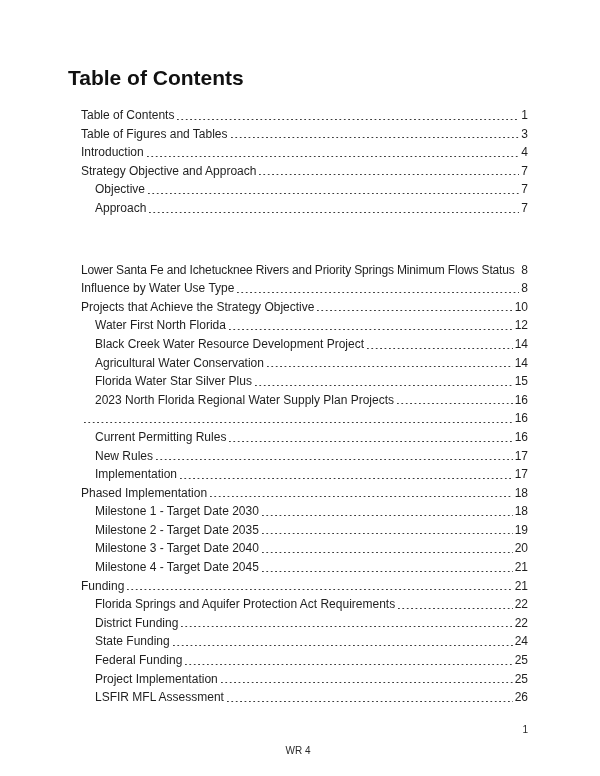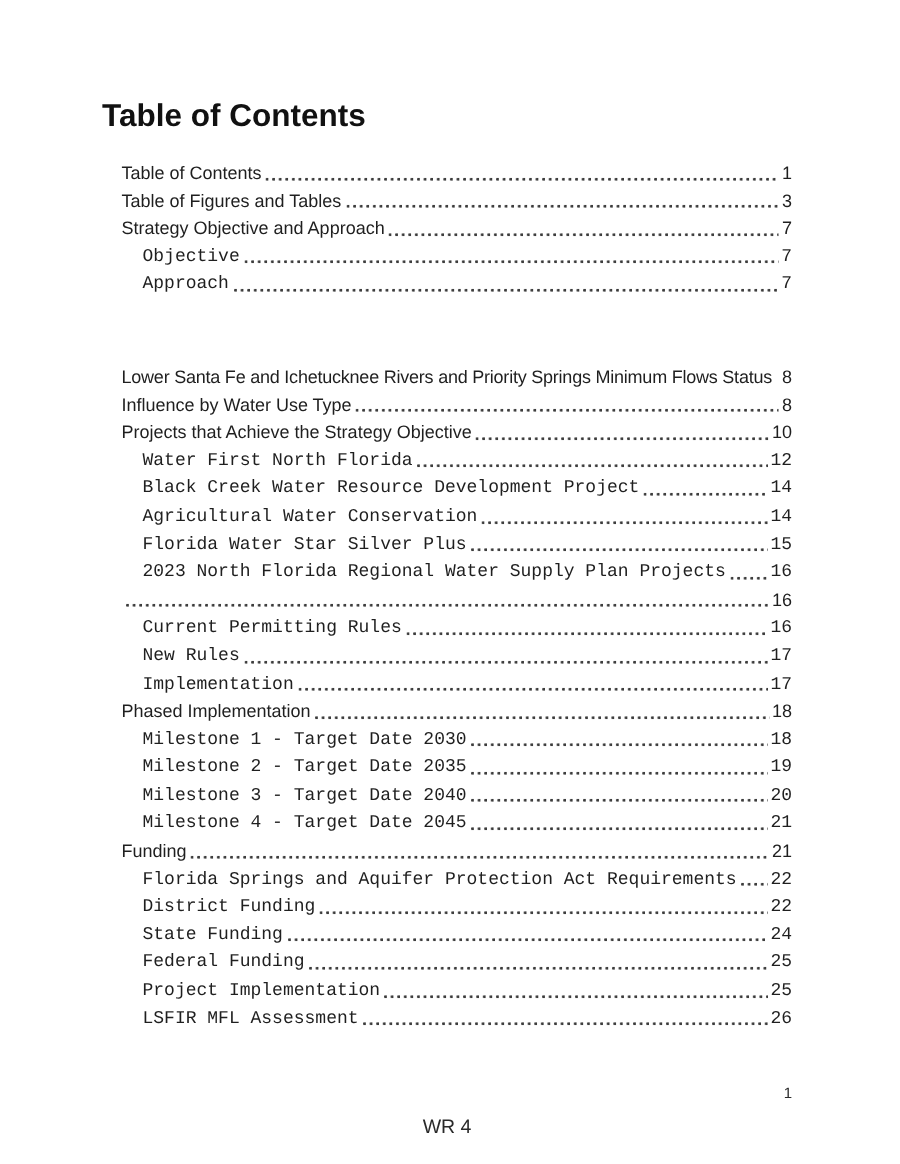--- a/index.html
+++ b/index.html
@@ -35,21 +35,20 @@
   }
   .toc-row {
     display: flex;
     align-items: baseline;
     line-height: 18.6px;
     font-size: 12px;
     cursor: default;
   }
   .toc-row.level-2 {
     padding-left: 14px;
-    font-family: Liberation Mono, monospace;
   }
   .toc-label {
     white-space: nowrap;
   }
   .toc-leader {
     flex: 1 1 auto;
     align-self: flex-end;
     height: 3px;
     min-width: 8px;
     margin: 0 2px 4px 3px;
@@ -77,21 +76,21 @@
     font-size: 10px;
     line-height: 12px;
     color: #2a2a2a;
   }
   .footer-doc-code {
     position: absolute;
     top: 744px;
     left: 68px;
     width: 460px;
     text-align: center;
-    font-size: 13px;
+    font-size: 10px;
     line-height: 14px;
     color: #2a2a2a;
   }
 </style>
 </head>
 <body>
 
 <div class="page">
   <h1 class="title">Table of Contents</h1>
 
@@ -101,20 +100,25 @@
     <span class="toc-leader"></span>
     <span class="toc-page">1</span>
   </div>
 
   <div class="toc-row level-1">
     <span class="toc-label">Table of Figures and Tables</span>
     <span class="toc-leader"></span>
     <span class="toc-page">3</span>
   </div>
 
+  <div class="toc-row level-1">
+    <span class="toc-label">Introduction</span>
+    <span class="toc-leader"></span>
+    <span class="toc-page">4</span>
+  </div>
 
   <div class="toc-row level-1">
     <span class="toc-label">Strategy Objective and Approach</span>
     <span class="toc-leader"></span>
     <span class="toc-page">7</span>
   </div>
 
   <div class="toc-row level-2">
     <span class="toc-label">Objective</span>
     <span class="toc-leader"></span>

